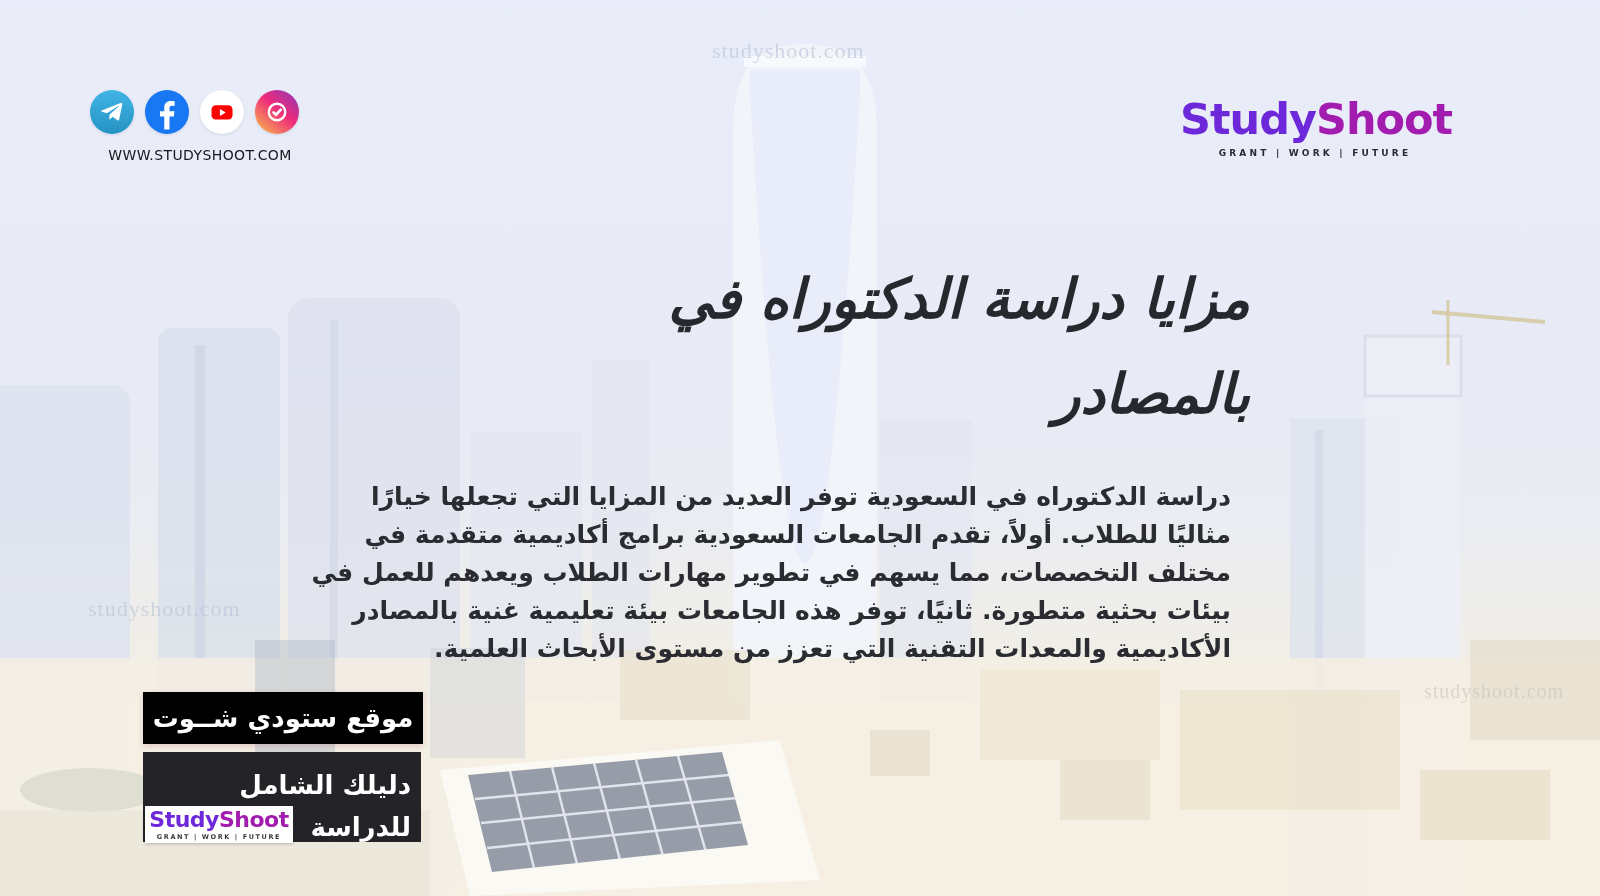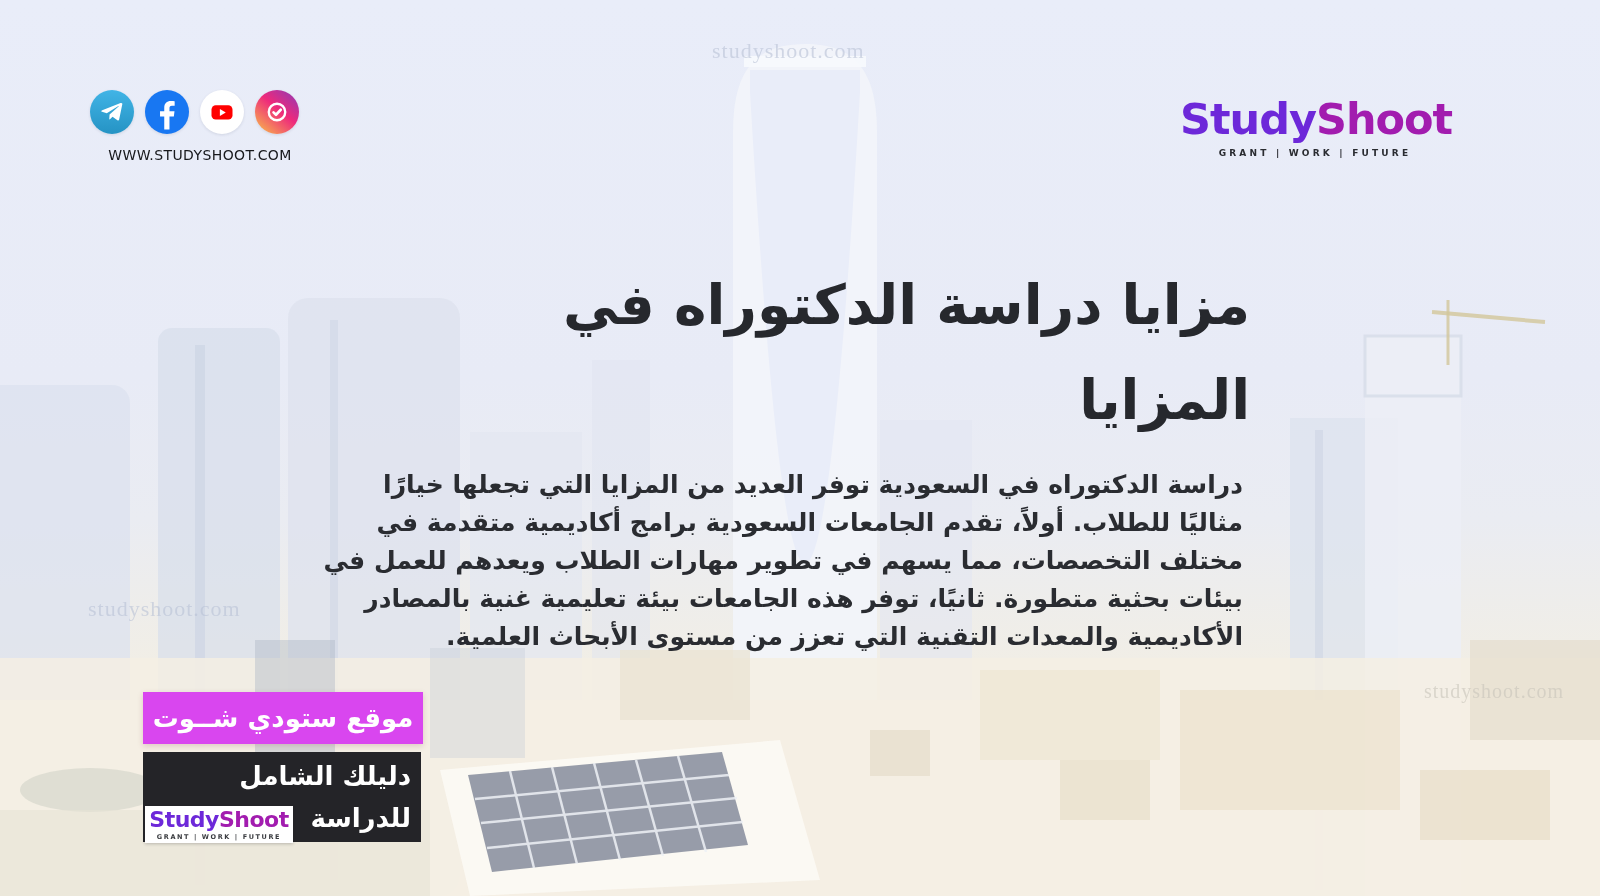--- a/index.html
+++ b/index.html
@@ -38,42 +38,42 @@
   
   .brand-top{position:absolute;left:1180px;top:98px;width:270px;text-align:center;z-index:3;}
   .brand-word{font-size:43px;font-weight:bold;letter-spacing:-1px;line-height:1;}
   .brand-primary{color:#6d28d9;text-align:center;}
   .brand-accent{color:#a21caf;}
   .brand-tagline{
     margin-top:7px;font-size:9px;font-weight:bold;color:#2a2c31;letter-spacing:3.2px;
   }
   
   .headline{
-    position:absolute;right:350px;top:258px;width:940px;z-index:3;
+    position:absolute;right:350px;top:252px;width:940px;z-index:3;
     direction:rtl;text-align:right;color:#26282d;
-    font-size:55px;font-weight:800;line-height:95px;
+    font-size:55px;font-weight:800;line-height:95px;font-style:italic;
   }
   
   .body-text{
     position:absolute;right:353px;top:462px;width:920px;z-index:3;
     direction:rtl;text-align:right;color:#2a2c31;
-    font-size:25px;font-weight:700;line-height:38px;margin:4px;
+    font-size:25px;font-weight:700;line-height:38px;margin:16px;
   }
   
   .red-banner{
     position:absolute;left:143px;top:692px;width:280px;height:52px;z-index:3;
-    background:#d946ef;color:#ffffff;display:flex;align-items:center;justify-content:center;
+    background:#000000;color:#ffffff;display:flex;align-items:center;justify-content:center;
     direction:rtl;font-size:26px;font-weight:bold;
     box-shadow:0 2px 6px rgba(120,30,45,.18);
   }
   .dark-banner{
     position:absolute;left:143px;top:752px;width:278px;height:90px;z-index:3;
     background:#242428;color:#ffffff;direction:rtl;text-align:right;
     font-size:26px;font-weight:bold;line-height:42px;
-    padding:3px 10px 0 0;box-sizing:border-box;
+    padding:12px 10px 0 0;box-sizing:border-box;
   }
   .mini-logo{
     position:absolute;left:145px;top:806px;width:148px;height:37px;z-index:4;
     background:#ffffff;display:flex;flex-direction:column;align-items:center;justify-content:center;
     box-shadow:0 1px 3px rgba(30,30,40,.25);
   }
   .mini-word{font-size:22px;font-weight:bold;letter-spacing:-.5px;line-height:1;}
   .mini-tagline{font-size:6.5px;font-weight:bold;color:#3a3c40;letter-spacing:1.6px;margin-top:2px;}
 </style>
 </head>
@@ -169,21 +169,21 @@
 
 <div class="brand-top">
   <div class="brand-word">
     <span class="brand-primary">Study</span><span class="brand-accent">Shoot</span>
   </div>
   <div class="brand-tagline">GRANT | WORK | FUTURE</div>
 </div>
 
 <div class="headline">
   <div>مزايا دراسة الدكتوراه في</div>
-  <div>المزايا</div>
+  <div>بالمصادر</div>
 </div>
 
 <p class="body-text">دراسة الدكتوراه في السعودية توفر العديد من المزايا التي تجعلها خيارًا مثاليًا للطلاب. أولاً، تقدم الجامعات السعودية برامج أكاديمية متقدمة في مختلف التخصصات، مما يسهم في تطوير مهارات الطلاب ويعدهم للعمل في بيئات بحثية متطورة. ثانيًا، توفر هذه الجامعات بيئة تعليمية غنية بالمصادر الأكاديمية والمعدات التقنية التي تعزز من مستوى الأبحاث العلمية.</p>
 
 <div class="red-banner">موقع ستودي شــوت</div>
 
 <div class="dark-banner">
   <div>دليلك الشامل للدراسة</div>
 </div>
 

